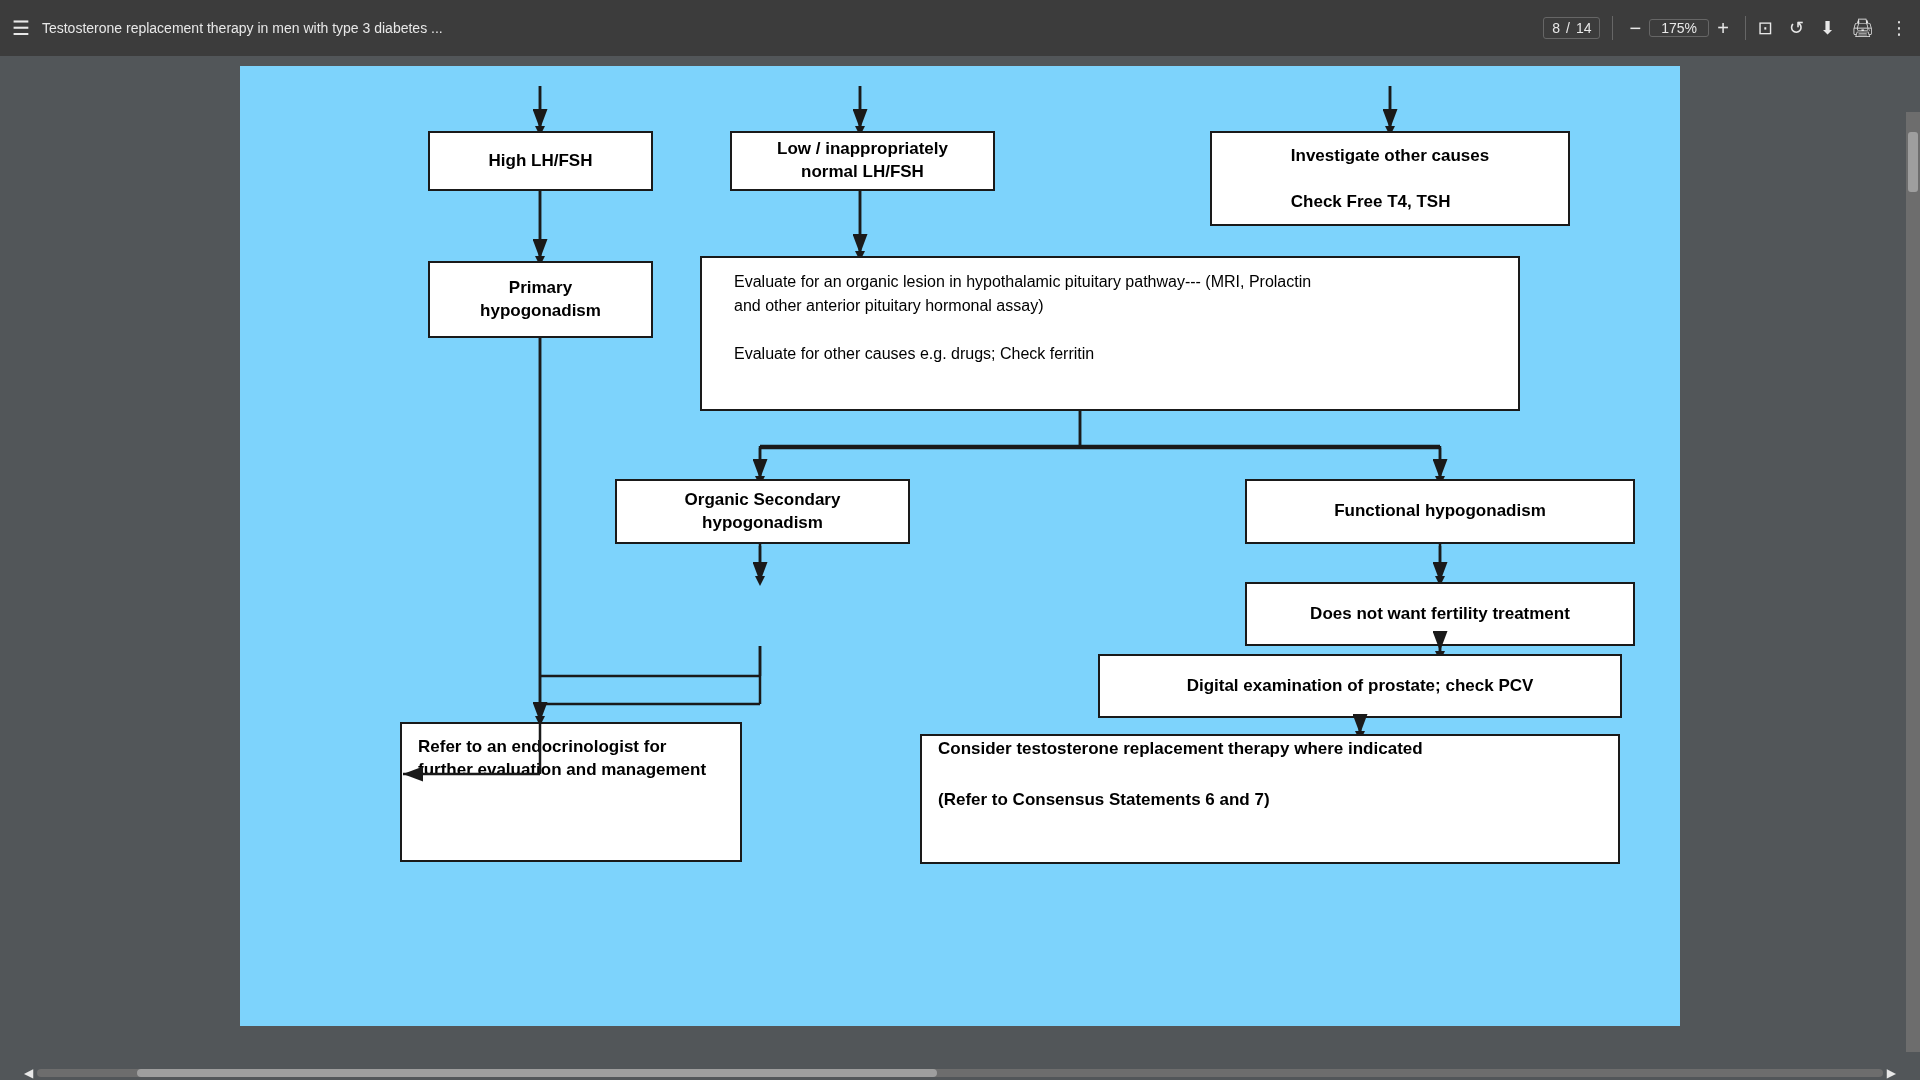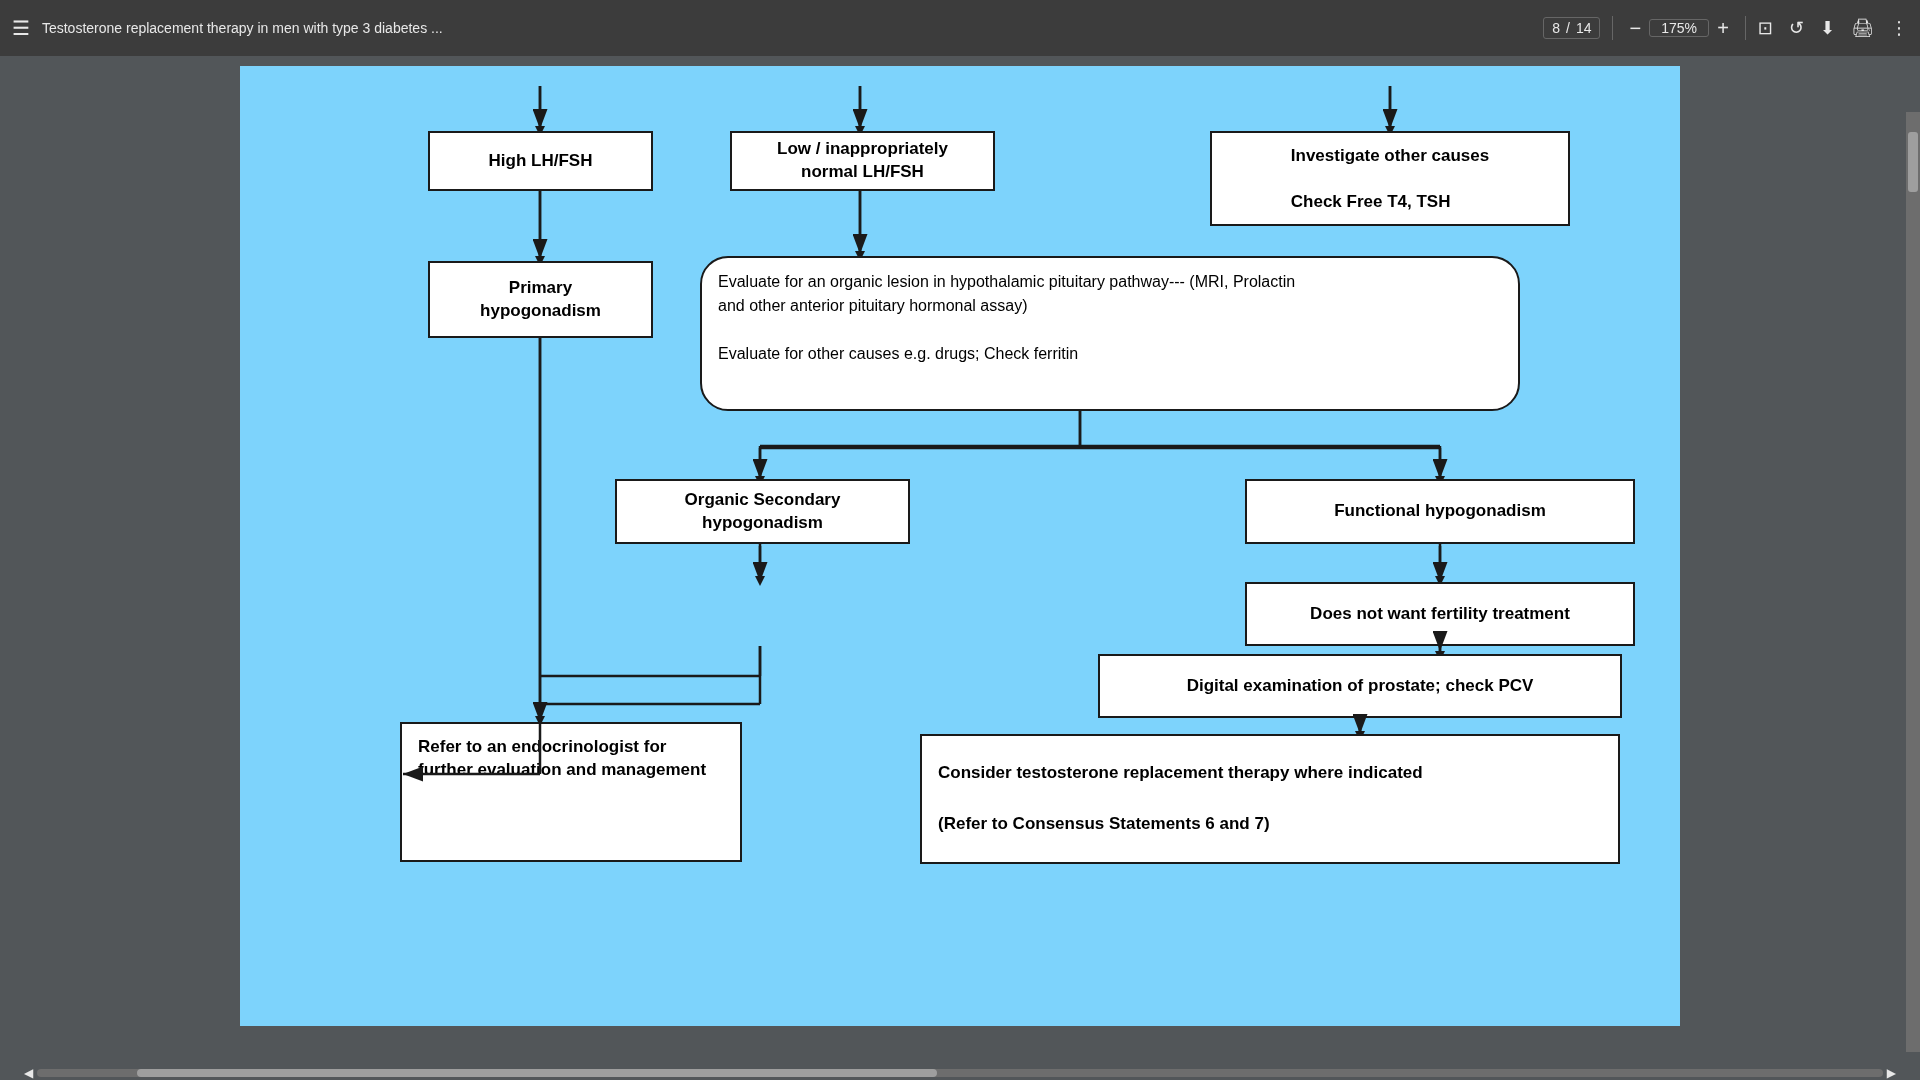--- a/index.html
+++ b/index.html
@@ -254,21 +254,21 @@
         <span style="white-space:pre-line;">Investigate other causes
 
 Check Free T4, TSH</span>
       </div>
 
       <div class="box" style="left:168px; top:175px; width:225px; height:77px;">
         <span style="white-space:pre-line;">Primary
 hypogonadism</span>
       </div>
 
-      <div class="box" style="left:440px; top:170px; width:820px; height:155px; align-items:flex-start; justify-content:flex-start; text-align:left; padding:12px 16px; font-weight:normal; font-size:16px; line-height:1.5;border-radius:28px;">
+      <div class="box" style="left:440px; top:170px; width:820px; height:155px; align-items:flex-start; justify-content:flex-start; text-align:left; padding:12px 32px; font-weight:normal; font-size:16px; line-height:1.5;">
         <span style="white-space:pre-line;">Evaluate for an organic lesion in hypothalamic pituitary pathway--- (MRI, Prolactin
 and other anterior pituitary hormonal assay)
 
 Evaluate for other causes e.g. drugs; Check ferritin</span>
       </div>
 
       <div class="box" style="left:985px; top:393px; width:390px; height:65px;">
         <span>Functional hypogonadism</span>
       </div>
 
@@ -282,21 +282,21 @@
       </div>
 
       <div class="box" style="left:838px; top:568px; width:524px; height:64px;">
         <span>Digital examination of prostate; check PCV</span>
       </div>
 
       <div class="box" style="left:140px; top:636px; width:342px; height:140px; align-items:flex-start; text-align:left; padding:12px 16px; justify-content:flex-start;">
         <span style="white-space:pre-line;">Refer to an endocrinologist for further evaluation and management</span>
       </div>
 
-      <div class="box" style="left:660px; top:648px; width:700px; height:130px; align-items:flex-start; text-align:left; padding:24px 16px; justify-content:flex-start; font-size:17px; line-height:1.5;">
+      <div class="box" style="left:660px; top:648px; width:700px; height:130px; align-items:flex-start; text-align:left; padding:0 16px; justify-content:flex-start; font-size:17px; line-height:1.5;">
         <span style="white-space:pre-line;">Consider testosterone replacement therapy where indicated
 
 (Refer to Consensus Statements 6 and 7)</span>
       </div>
 
     </div>
   </div>
 
   <div class="right-scrollbar">
     <div class="right-scrollbar-thumb"></div>

